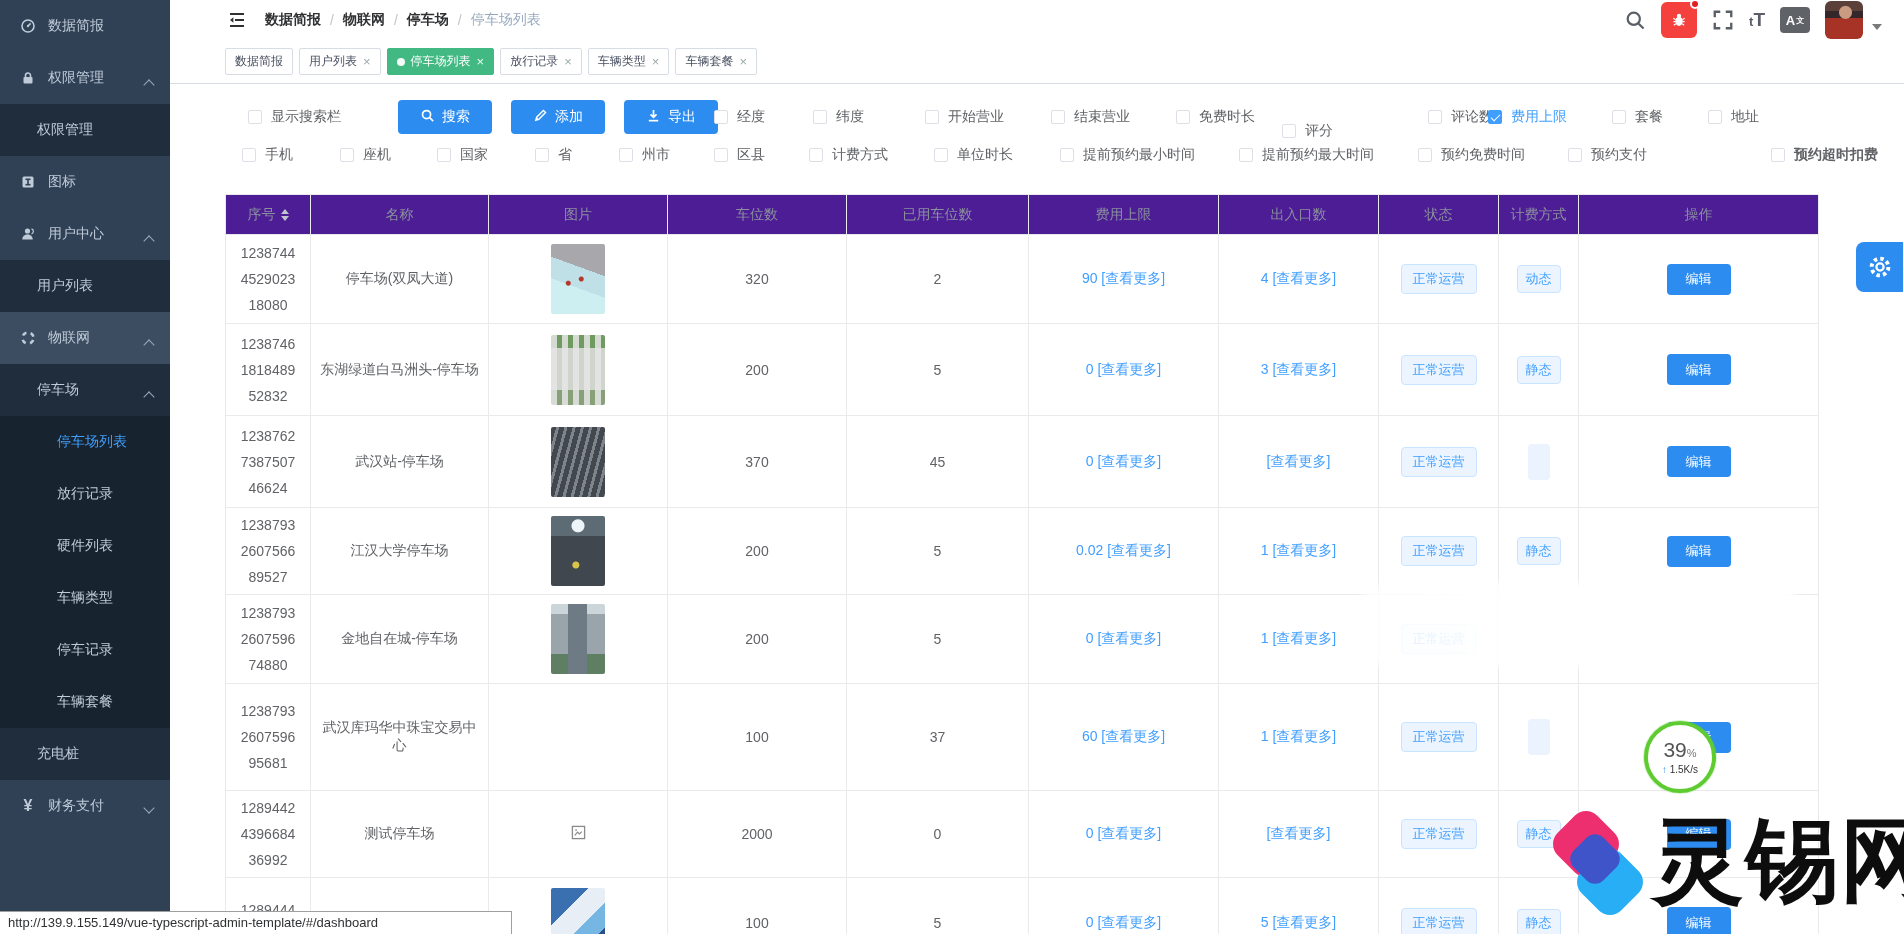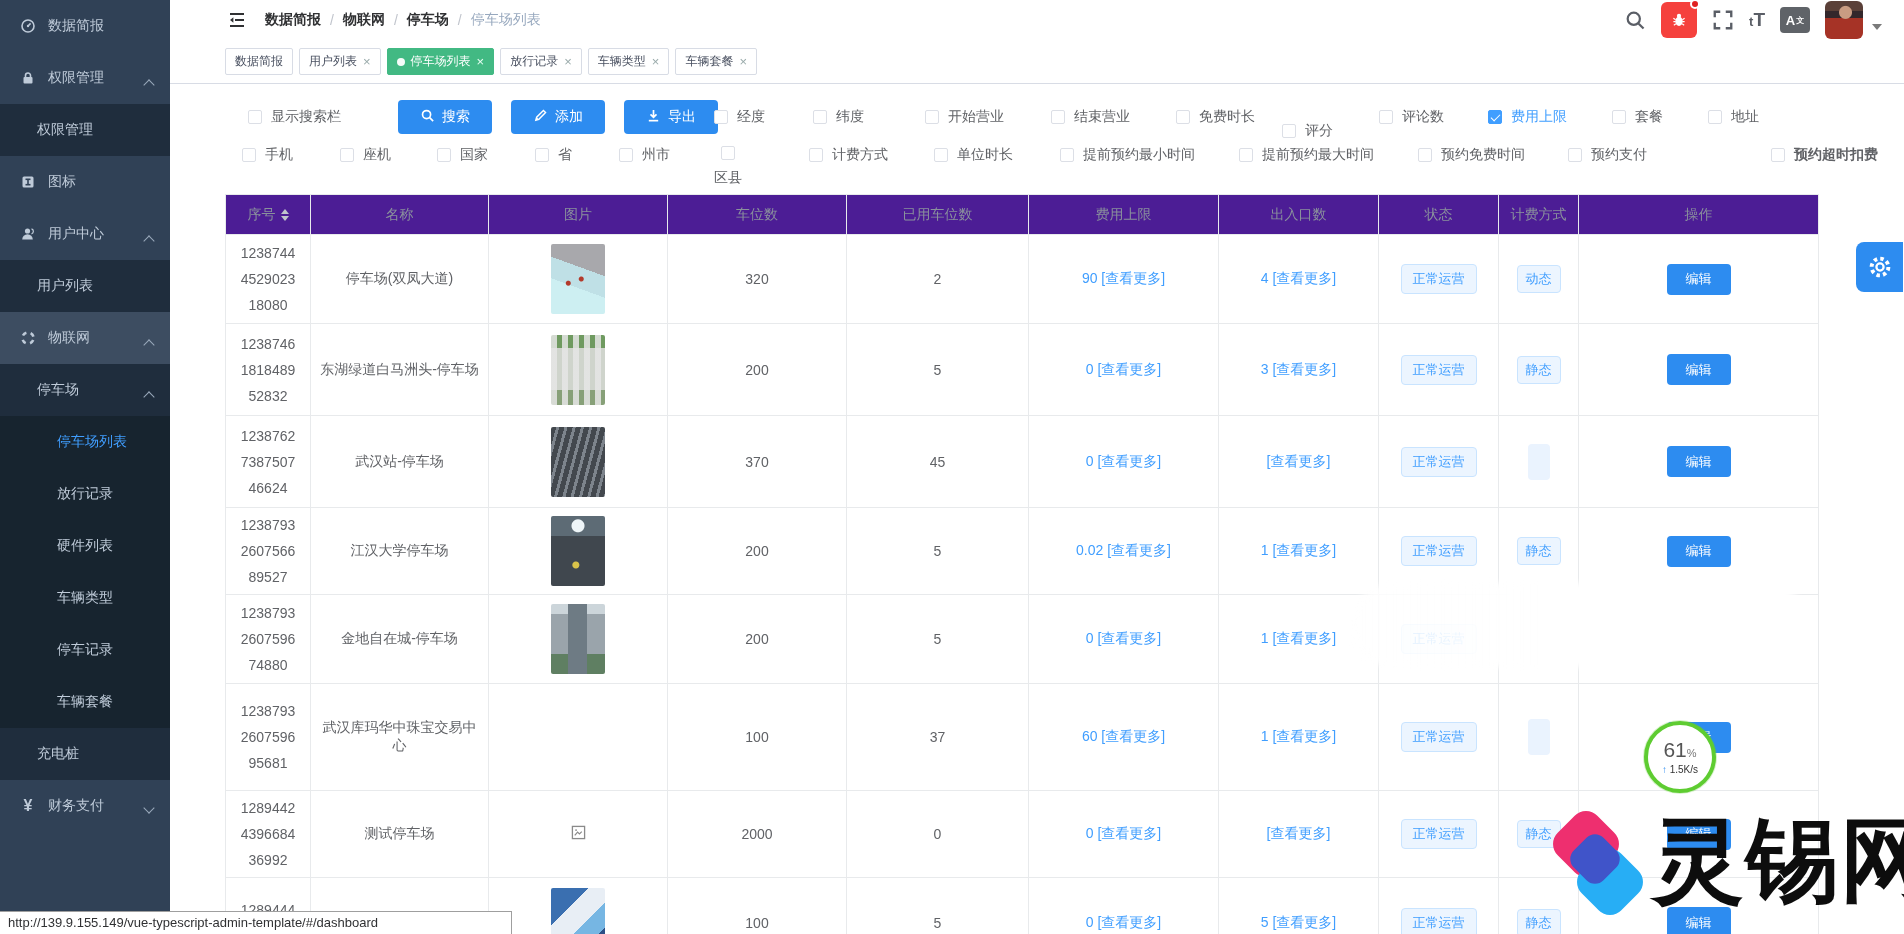--- a/index.html
+++ b/index.html
@@ -320,21 +320,21 @@
         <span class="ck-label">结束营业</span>
       </label>
       <label class="ck" style="left: 1176px; top: 108px;">
         <span class="box"></span>
         <span class="ck-label">免费时长</span>
       </label>
       <label class="ck" style="left: 1282px; top: 108px; margin-top: 14px;">
         <span class="box"></span>
         <span class="ck-label">评分</span>
       </label>
-      <label class="ck" style="left: 1379px; top: 108px;">
+      <label class="ck" style="left: 1428px; top: 108px;">
         <span class="box"></span>
         <span class="ck-label">评论数</span>
       </label>
       <label class="ck" style="left: 1488px; top: 108px;">
         <span class="box checked"></span>
         <span class="ck-label on">费用上限</span>
       </label>
       <label class="ck" style="left: 1612px; top: 108px;">
         <span class="box"></span>
         <span class="ck-label">套餐</span>
@@ -356,21 +356,21 @@
         <span class="ck-label">国家</span>
       </label>
       <label class="ck" style="left: 535px; top: 146px;">
         <span class="box"></span>
         <span class="ck-label">省</span>
       </label>
       <label class="ck" style="left: 619px; top: 146px;">
         <span class="box"></span>
         <span class="ck-label">州市</span>
       </label>
-      <label class="ck" style="left: 714px; top: 146px; flex-direction: column;">
+      <label class="ck" style="left: 714px; top: 146px;">
         <span class="box"></span>
         <span class="ck-label">区县</span>
       </label>
       <label class="ck" style="left: 809px; top: 146px;">
         <span class="box"></span>
         <span class="ck-label">计费方式</span>
       </label>
       <label class="ck" style="left: 934px; top: 146px;">
         <span class="box"></span>
         <span class="ck-label">单位时长</span>
@@ -570,21 +570,21 @@
           <td><span class="badge">正常运营</span></td>
           <td><span class="badge small">静态</span></td>
           <td><button class="edit-btn">编辑</button></td>
         </tr>
       </tbody>
   </table>
 
   <div id="smudge"></div>
 
   <div id="speed-widget">
-    <div id="speed-pct"><span>61</span><span class="pct-sign">%</span></div>
+    <div id="speed-pct"><span>39</span><span class="pct-sign">%</span></div>
     <div id="speed-rate"><span class="arrow">↑</span> <span>1.5K/s</span></div>
   </div>
 
   <div id="watermark">
     <div id="wm-icon">
       <i class="wm-pink"></i>
         <i class="wm-blue"></i>
         <i class="wm-ind"></i>
     </div>
     <div id="wm-text">灵锡网</div>

